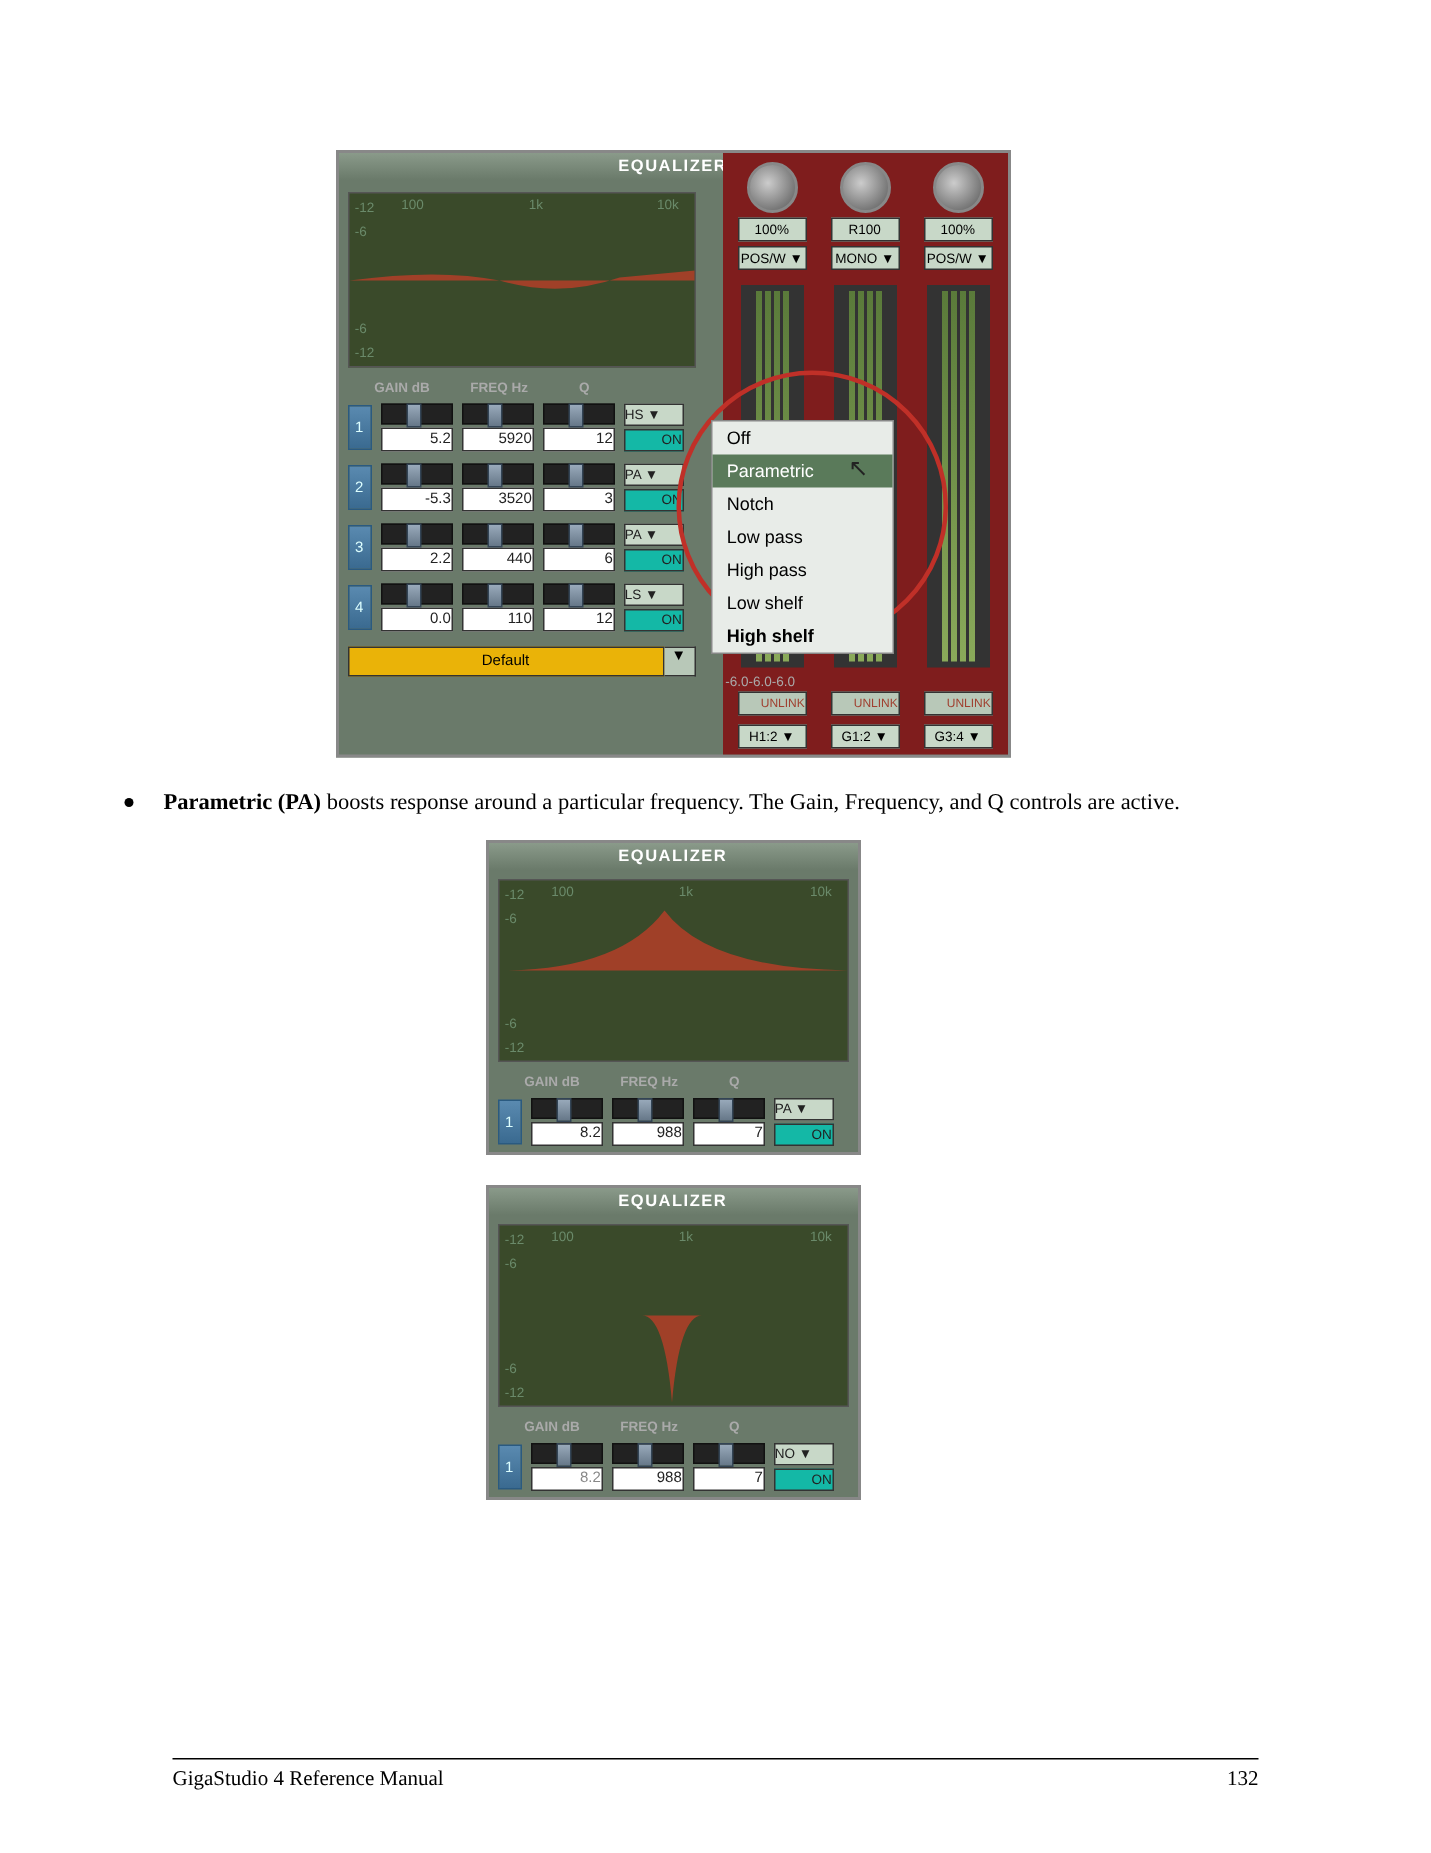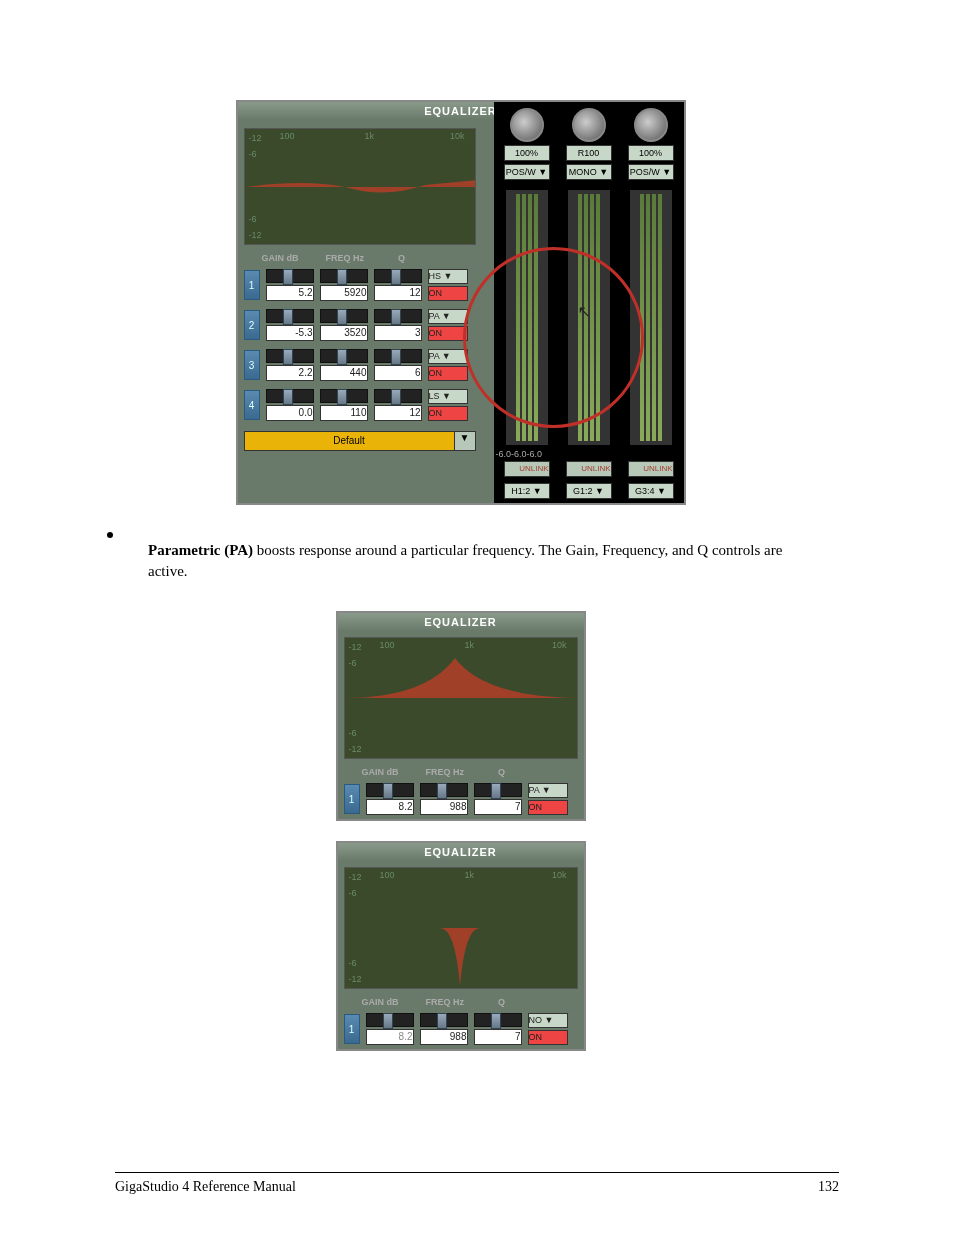--- a/index.html
+++ b/index.html
@@ -1,51 +1,51 @@
 <!DOCTYPE html>
 <html><head>
 <meta charset="utf-8">
 <style>
 body{margin:0;font-family:Georgia,serif;background:#fff;color:#000}
-.page{width:954px;height:1235px;position:relative;padding:90px 115px 40px 82px;box-sizing:border-box}
+.page{width:954px;height:1235px;position:relative;padding:90px 115px 40px 58px;box-sizing:border-box}
 .fig{display:block;margin:10px auto 20px auto}
 .panel{background:#6a7a6a;border:2px solid #888;box-sizing:border-box;position:relative}
 .panel-title{background:linear-gradient(#8a9a8a,#6a7a6a);color:#fff;font:bold 11px Arial;text-align:center;padding:3px;letter-spacing:1px}
 .graph{background:#3a4a2a;margin:6px;height:105px;position:relative;border:1px solid #555}
 .graph-lbl{position:absolute;color:#6a8a6a;font:9px Arial}
 .colhdr{color:#aaa;font:bold 9px Arial;padding:2px 6px;display:flex}
 .colhdr span{display:inline-block}
 .band{display:flex;align-items:center;padding:4px 6px;gap:6px}
 .bnum{width:14px;height:28px;background:linear-gradient(#5a8ab0,#3a6a90);color:#dff;font:10px Arial;display:flex;align-items:center;justify-content:center;border:1px solid #2a5a80}
 .ctrl{display:flex;flex-direction:column;gap:2px;align-items:center}
 .slider{width:46px;height:12px;background:#222;position:relative;border:1px solid #111}
 .slider::after{content:"";position:absolute;right:20px;top:-1px;width:8px;height:14px;background:linear-gradient(#9ab,#678);border:1px solid #345}
 .vbox{width:46px;height:14px;background:#ffffff;border:1px solid #333;font:10px Arial;text-align:right;line-height:14px;color:#222}
 .dd{width:38px;height:13px;background:#c8d8c8;border:1px solid #333;font:9px Arial;line-height:13px;color:#222}
-.onbox{width:38px;height:13px;background:#ef4444;border:1px solid #333;font:9px Arial;text-align:left;line-height:13px;color:#222}
+.onbox{width:38px;height:13px;background:#14b8a6;border:1px solid #333;font:9px Arial;text-align:right;line-height:13px;color:#222}
 .rcol{display:flex;flex-direction:column;gap:2px}
 .preset{margin:6px;display:flex}
 .preset .pbox{flex:1;height:18px;background:#eab308;border:1px solid #333;font:10px Arial;text-align:center;line-height:18px}
 .preset .parrow{width:20px;height:18px;background:#b8c8b8;border:1px solid #333;border-left:none;text-align:center;line-height:18px;font:10px Arial}
-.side{position:absolute;top:0;right:0;width:190px;height:100%;background:#000000;display:flex;flex-direction:column}
+.side{position:absolute;top:0;right:0;width:190px;height:100%;background:#7f1d1d;display:flex;flex-direction:column}
 .knobs{display:flex;justify-content:space-around;padding:6px 2px}
 .knob{width:30px;height:30px;border-radius:50%;background:radial-gradient(circle at 40% 40%,#ccc,#555);border:2px solid #888}
 .kbox{display:flex;flex-direction:column;align-items:center;gap:3px}
 .kval{width:44px;height:14px;background:#c8d8c8;border:1px solid #333;font:9px Arial;text-align:center;line-height:14px}
 .meters{display:flex;justify-content:space-around;padding:4px 2px;flex:1}
 .meter{width:42px;background:#333;position:relative;display:flex;justify-content:center;gap:2px;padding:4px 0}
 .mbar{width:4px;height:100%;background:linear-gradient(#5a7a3a,#8aaa5a)}
 .menu{position:absolute;left:248px;top:178px;width:120px;background:#e8ece8;border:1px solid #888;z-index:20;font:12px Arial}
 .menu div{padding:4px 10px}
 .menu .sel{background:#5a7a5a;color:#fff}
 .circ{position:absolute;border:3px solid #c03028;border-radius:50%;width:175px;height:175px;left:225px;top:145px;z-index:10;pointer-events:none}
 .cursor{position:absolute;left:340px;top:200px;z-index:25;font:16px Arial;color:#222}
 .bullet{display:flex;margin:14px 0;padding-left:25px}
 .bullet .dot{width:6px;height:6px;background:#000;border-radius:50%;margin:7px 20px 0 0;flex-shrink:0}
-.bullet p{margin:15px;font-size:15px;line-height:1.4}
+.bullet p{margin:0;font-size:15px;line-height:1.4}
 .footer{position:absolute;bottom:40px;left:115px;right:115px;border-top:1px solid #000;padding-top:6px;display:flex;justify-content:space-between;font-size:14px}
 .unlinks{display:flex;justify-content:space-around;padding:2px}
 .ubtn{width:44px;height:14px;background:#b8c8b8;border:1px solid #333;font:8px Arial;text-align:right;line-height:14px;color:#a04030}
 .dbrow{display:flex;justify-content:flex-start;font:9px Arial;color:#aaa;padding:0 2px}
 .hgrp{display:flex;justify-content:space-around;padding:4px 2px}
 </style>
 </head>
 <body>
 
 <div class="page">
@@ -203,20 +203,29 @@
       <div class="ubtn">UNLINK</div>
     </div>
     <div class="hgrp">
       <div class="kval"><span>H1:2</span> ▼</div>
       <div class="kval"><span>G1:2</span> ▼</div>
       <div class="kval"><span>G3:4</span> ▼</div>
     </div>
   </div>
 
   <div class="circ"></div>
+  <div class="menu" id="menu1">
+        <div>Off</div>
+        <div class="sel">Parametric</div>
+        <div>Notch</div>
+        <div>Low pass</div>
+        <div>High pass</div>
+        <div>Low shelf</div>
+        <div style="font-weight: bold;">High shelf</div>
+      </div>
   <div class="cursor">↖</div>
 </div>
 
 <div class="bullet">
   <div class="dot"></div>
   <p><b>Parametric (PA)</b><span> boosts response around a particular frequency. The Gain, Frequency, and Q controls are active.</span></p>
 </div>
 
 <div class="fig panel" style="width:250px">
   <div class="panel-title">EQUALIZER</div>

